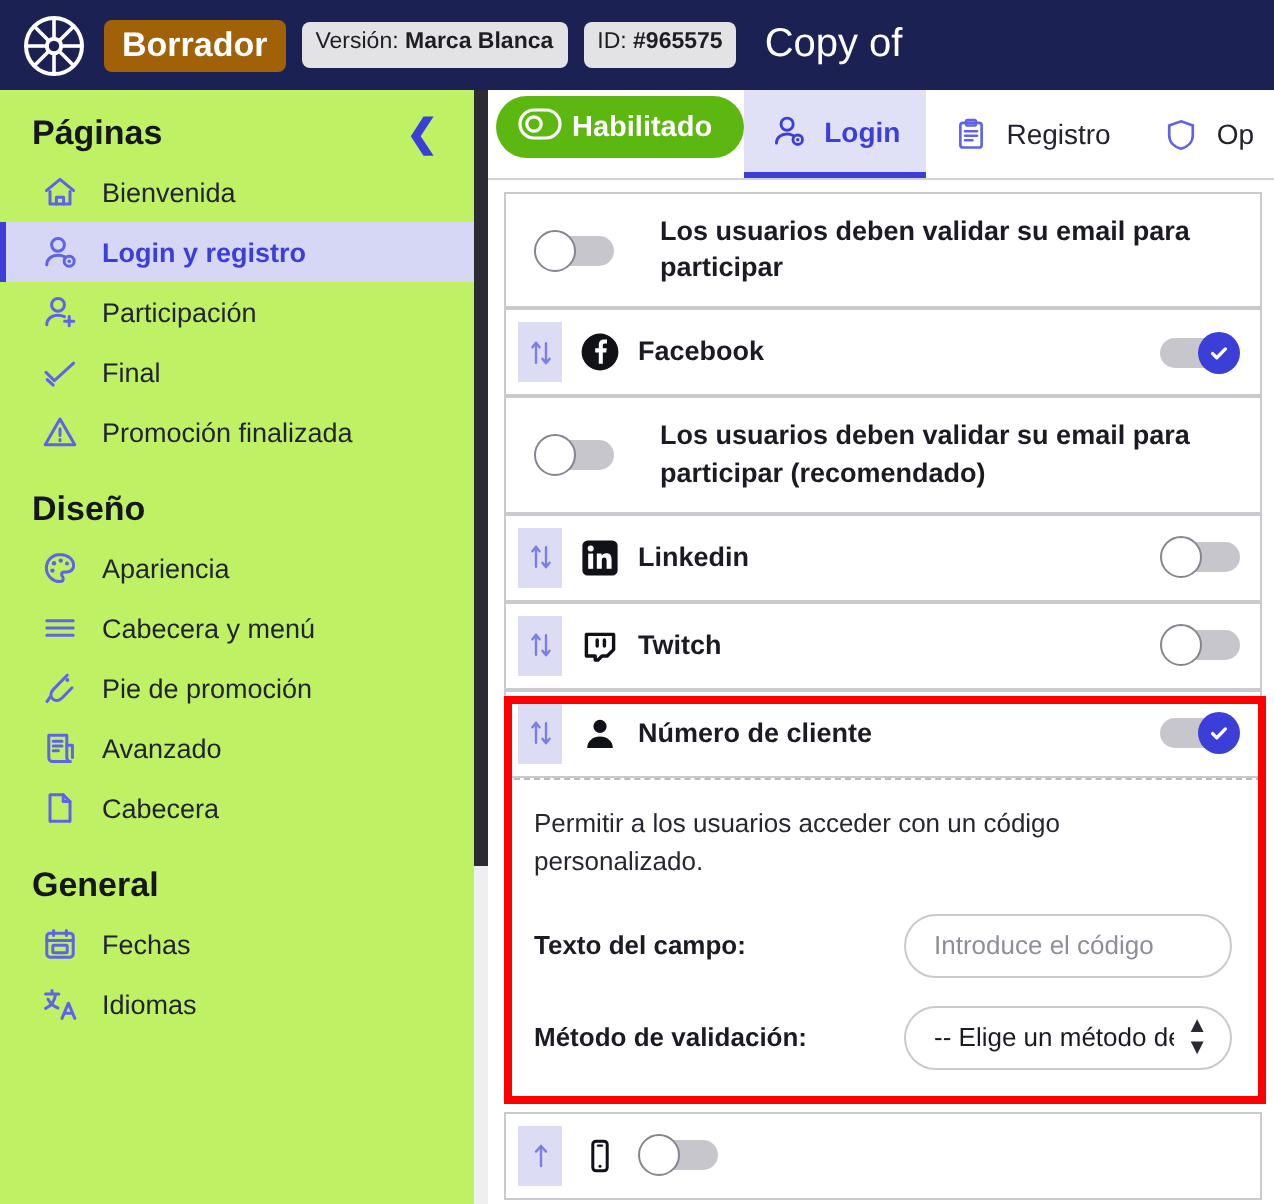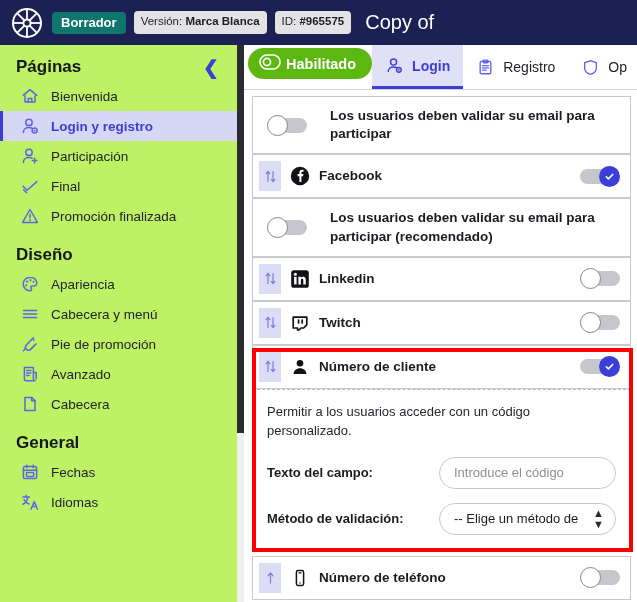--- a/index.html
+++ b/index.html
@@ -26,23 +26,23 @@
     display: flex; align-items: center;
     padding-left: 10px;
     gap: 8px;
   }
   .logo-wheel {
     width: 34px; height: 34px;
     flex: 0 0 34px;
     position: relative;
   }
   .badge-draft {
-    background: #0f766e;
+    background: #a16207;
     color: #ffffff;
-    font-size: 13px;
+    font-size: 17px;
     font-weight: bold;
     border-radius: 4px;
     padding: 4px 9px 5px 9px;
     line-height: 1;
     white-space: nowrap;
   }
   .badge-gray {
     background: #e3e3e6;
     color: #1d1d24;
     font-size: 11.5px;
@@ -213,20 +213,21 @@
     background: #fff;
     padding: 12px 14px 14px 14px;
   }
   .panel-desc {
     font-size: 13px; color: #26262e; line-height: 1.5;
     margin-bottom: 16px; max-width: 300px;
   }
   .field-row {
     display: flex; align-items: center;
     margin-bottom: 14px;
+    gap: 13px;
   }
   .field-row:last-child { margin-bottom: 2px; }
   .field-label {
     font-size: 13px; font-weight: bold; color: #1b1b24;
     width: 172px; flex: 0 0 172px;
   }
   .field-ctrl {
     flex: 1 1 auto;
     height: 32px;
     border: 1px solid #c9c9cf;
@@ -607,21 +608,20 @@
               <path d="M6.5 13V3M6.5 3 4 5.8M6.5 3 9 5.8" fill="none" stroke="#7b7fe0" stroke-width="1.2" stroke-linecap="round"></path>
             </svg>
         </div>
         <span class="brand-ico">
           <svg viewBox="0 0 20 20" width="20" height="20">
               <rect x="6.4" y="2.6" width="7.2" height="14.8" rx="1.6" fill="none" stroke="#111118" stroke-width="1.5"></rect>
               <path d="M9 4.8h2" stroke="#111118" stroke-width="1.2" stroke-linecap="round"></path>
               <circle cx="10" cy="15.1" r="0.75" fill="#111118"></circle>
             </svg>
         </span>
-        <div class="row-label">Número de teléfono</div>
         <div class="toggle">
           <div class="track"></div>
             <div class="knob-off"></div>
         </div>
       </div>
 
     </div>
   </div>
 
   <div class="redbox"></div>

